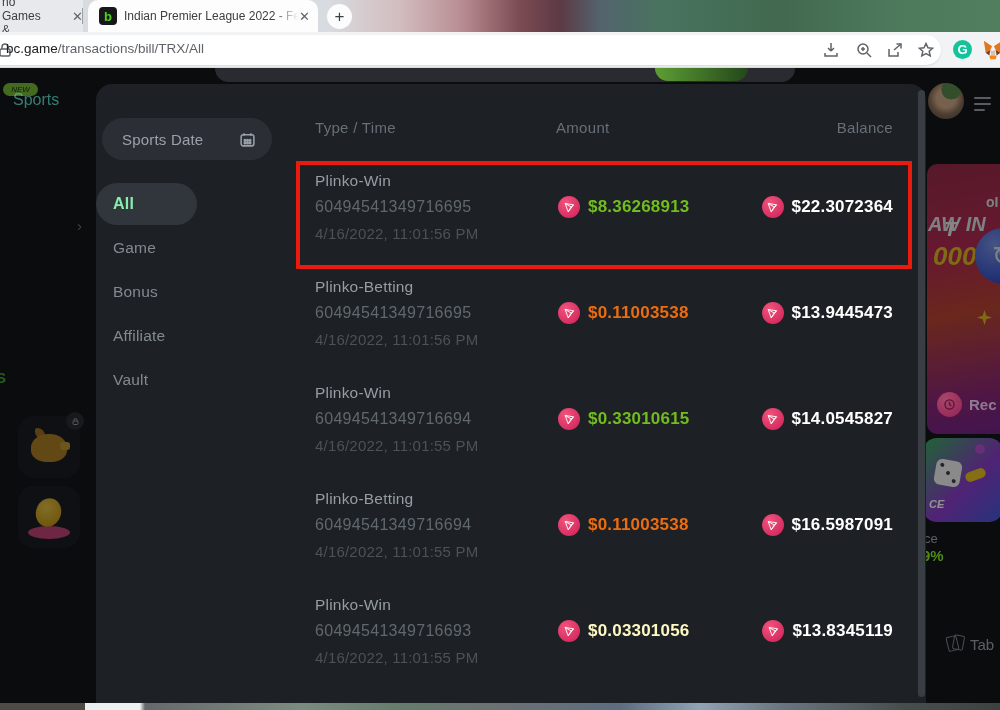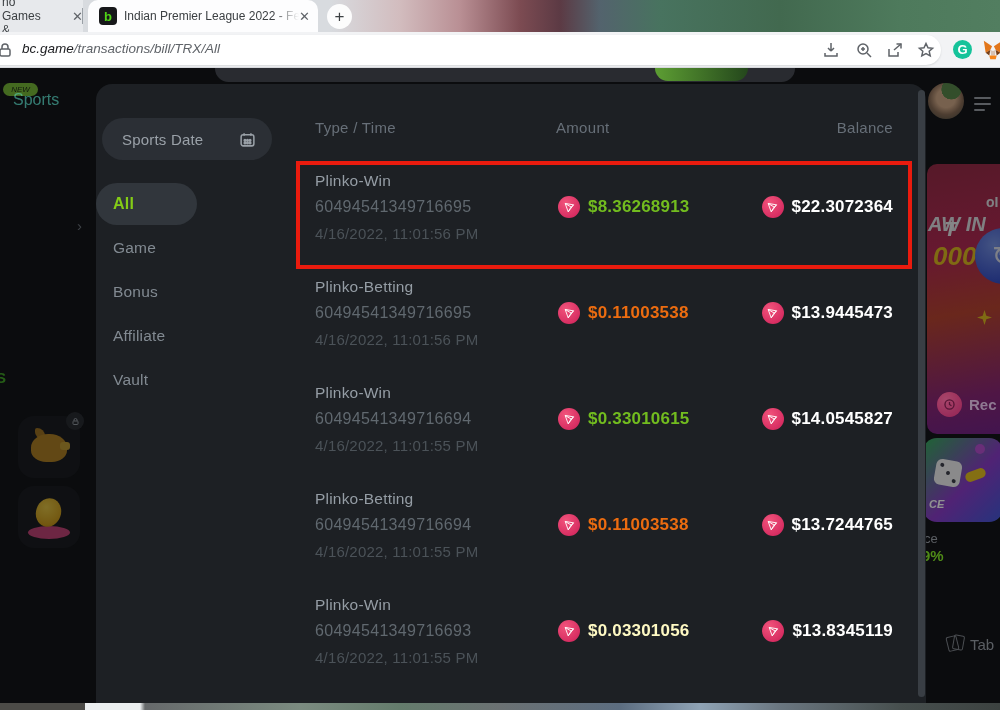--- a/index.html
+++ b/index.html
@@ -22,21 +22,21 @@
   .tab-title { flex:1; margin-left:7px; font-size:12px; color:#3c4043; white-space:nowrap; overflow:hidden;
     -webkit-mask-image:linear-gradient(90deg,#000 85%,transparent); mask-image:linear-gradient(90deg,#000 85%,transparent); }
   .x { color:#5f6368; font-size:13px; line-height:1; cursor:default; }
   .newtab { position:absolute; left:327px; top:4px; width:25px; height:25px; border-radius:50%;
     background:rgba(255,255,255,.92); color:#3c4043; font-size:17px; display:flex; align-items:center; justify-content:center; }
 
   
   .toolbar { position:relative; height:36px; background:#f2f3f5; border-bottom:1px solid #d8dade; }
   .omnibox { position:absolute; left:-22px; top:3px; width:963px; height:30px; background:#fff;
     border-radius:16px; box-shadow:0 1px 2px rgba(60,64,67,.15); }
-  .urltext { position:absolute; left:22px; top:9px; font-size:13.5px; white-space:nowrap;font-style:italic; }
+  .urltext { position:absolute; left:6px; top:9px; font-size:13.5px; white-space:nowrap; }
   .urltext .domain { color:#202124; }
   .urltext .path { color:#5f6368; }
   .tb-ic { position:absolute; top:9px; width:18px; height:18px; color:#5f6368; }
   .lock { left:-4px; }
   .ic-download { left:822px; } .ic-zoom { left:855px; } .ic-share { left:886px; } .ic-star { left:917px; }
   .ext-grammarly { position:absolute; left:953px; top:8px; width:19px; height:19px; border-radius:50%;
     color:#fff; font-size:13px; font-weight:700; display:flex; align-items:center; justify-content:center; }
   .ext-metamask { position:absolute; left:982px; top:7px; width:22px; height:22px; }
 
   
@@ -102,21 +102,21 @@
 
   
   .modal { position:absolute; left:96px; top:16px; width:830px; height:619px; background:#1d2024;
     border-radius:16px 16px 0 0; z-index:3; }
   .select-date { position:absolute; left:6px; top:34px; width:170px; height:42px; border-radius:21px;
     background:#2b2f35; display:flex; align-items:center; padding:0 16px 0 20px; }
   .select-date span { flex:1; color:#9aa1a8; font-size:15px; letter-spacing:.2px; }
   .menu { position:absolute; left:0; top:99px; width:200px; }
   .menu-item { position:relative; height:42px; display:flex; align-items:center; padding-left:17px;
     color:#828a92; font-size:15.5px; letter-spacing:.2px; margin-bottom:2px; }
-  .menu-item.active { width:101px; background:#31363c; border-radius:21px; color:#84cc16; font-weight:700; font-size:16px;text-align:right; }
+  .menu-item.active { width:101px; background:#31363c; border-radius:21px; color:#86efac; font-weight:700; font-size:16px;text-align:right; }
 
   .thead { position:absolute; top:35px; color:#676f78; font-size:15px; letter-spacing:.3px; }
   .th-type { left:219px; } .th-amount { left:460px; } .th-balance { right:33px; }
 
   .row { position:absolute; left:204px; width:608px; height:100px; }
   .row.highlighted { box-shadow:0 0 0 4px var(--hl,#ea1b0e); }
   .row-type { position:absolute; left:15px; top:7px; font-size:15.5px; color:#959da5; letter-spacing:.2px; }
   .row-id { position:absolute; left:15px; top:33px; font-size:16px; color:#60686f; letter-spacing:.3px; }
   .row-time { position:absolute; left:15px; top:60px; font-size:15px; color:#4b5258; letter-spacing:.2px; }
   .cellgroup { position:absolute; top:31px; display:flex; align-items:center; gap:8px; }
@@ -372,21 +372,21 @@
       </span>
       <span class="amt" style="color: rgb(236, 108, 16);">$0.11003538</span>
     </div>
     <div class="cellgroup balance-group">
       <span class="tron">
         <svg width="13" height="13" viewBox="0 0 24 24" fill="none" stroke="#fff" stroke-width="1.7" stroke-linejoin="round">
           <path d="M4 4.5l15.5 2.6-4.6 4L9.6 20z"></path>
                   <path d="M4 4.5l10.9 6.6M19.5 7.1L9.6 20"></path>
                 </svg>
       </span>
-      <span class="bal">$13.7244765</span>
+      <span class="bal">$16.5987091</span>
     </div>
   </div>
 
   <div class="row" style="top: 505px;">
     <div class="row-type">Plinko-Win</div>
     <div class="row-id">60494541349716693</div>
     <div class="row-time">4/16/2022, 11:01:55 PM</div>
     <div class="cellgroup amount-group">
       <span class="tron">
         <svg width="13" height="13" viewBox="0 0 24 24" fill="none" stroke="#fff" stroke-width="1.7" stroke-linejoin="round">

